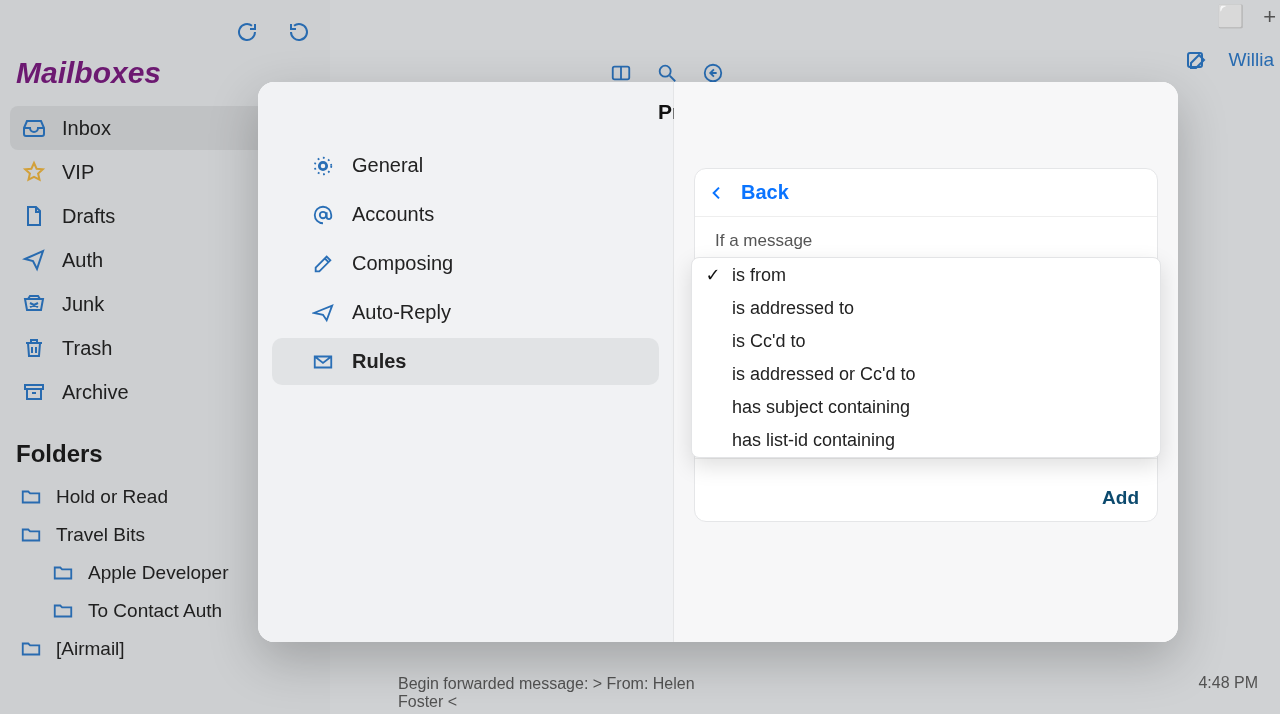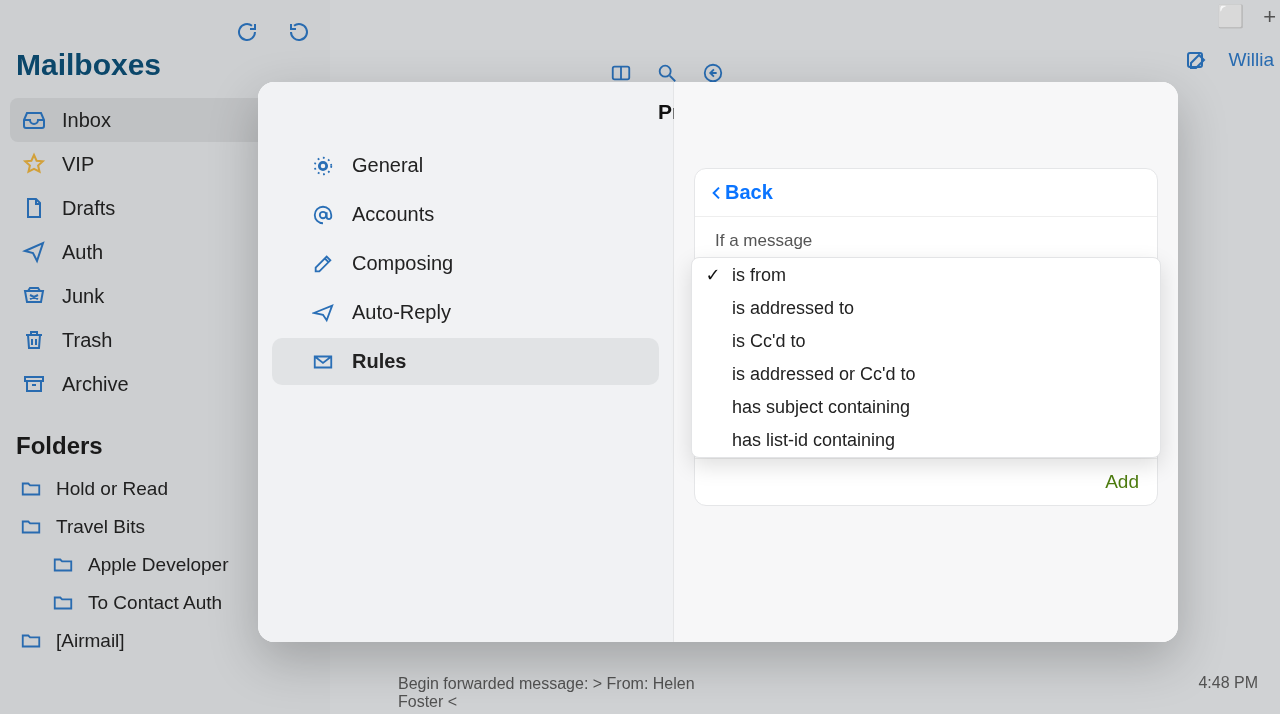--- a/index.html
+++ b/index.html
@@ -2,21 +2,21 @@
 <html><head>
 <meta charset="utf-8">
 <style>
   * { box-sizing: border-box; margin: 0; padding: 0; }
   html, body { width: 1280px; height: 714px; overflow: hidden; font-family: -apple-system, "Helvetica Neue", Arial, sans-serif; }
   body { background:#dcdee0; position:relative; }
 
   
   .bg-app { position:absolute; inset:0; background:#d7d9db; filter:none; }
   .bg-sidebar { position:absolute; left:0; top:0; width:330px; height:100%; background:#d4d6d8; padding:18px 8px 0 10px; }
-  .bg-sidebar h1 { font-size:30px; font-weight:700; color:#0c4a6e; margin:30px 0 16px 6px; }
+  .bg-sidebar h1 { font-size:30px; font-weight:700; color:#701a75; margin:38px 0 16px 6px;font-style:italic; }
   .bg-toolbar { position:absolute; left:235px; top:20px; display:flex; gap:28px; color:#2a6fb6;}
   .bg-toolbar svg { width:24px; height:24px; }
   .bg-mail-item { display:flex; align-items:center; gap:16px; padding:10px 12px; border-radius:8px; font-size:20px; color:#222; }
   .bg-mail-item.selected { background:#c7c9cb; }
   .bg-mail-item svg { width:24px; height:24px; flex:0 0 24px; }
   .bg-folders-h { font-size:24px; font-weight:700; color:#1a1a1a; margin:26px 0 10px 6px;}
   .bg-folder-item { display:flex; align-items:center; gap:14px; padding:8px 10px; font-size:19px; color:#222; }
   .bg-folder-item.sub { padding-left:42px; }
   .bg-folder-item svg{width:22px;height:22px;}
 
@@ -36,34 +36,34 @@
   .modal { position:absolute; left:258px; top:82px; width:920px; height:560px; background:#fff; border-radius:16px; box-shadow:0 18px 50px rgba(0,0,0,.22); display:flex; overflow:hidden; }
   .modal-title { position:absolute; top:18px; left:0; right:0; text-align:center; font-size:21px; font-weight:700; color:#111; }
   .done-btn { position:absolute; right:20px; top:56px; font-size:19px; color:#0a74ff; font-weight:600; background:none;border:none;cursor:pointer;}
   .pref-sidebar { width:416px; background:#f1f2f4; border-right:1px solid #e4e5e7; padding-top:58px;}
   .pref-item { display:flex; align-items:center; gap:18px; padding:12px 28px 12px 40px; font-size:20px; color:#222; border-radius:10px; margin:2px 14px;}
   .pref-item.selected { background:#e1e3e5; font-weight:600;align-items:flex-end;}
   .pref-item svg{width:22px;height:22px; color:#2a6fb6;}
   .pref-content { flex:1; background:#f7f7f8; padding:86px 20px 20px 20px; position:relative;}
 
   .rule-card { background:#fff; border:1px solid #e5e6e8; border-radius:12px; overflow:visible; }
-  .back-row { display:flex; align-items:center; gap:0; color:#0a74ff; font-size:20px; font-weight:600; padding:12px 14px; border-bottom:1px solid #eee;}
+  .back-row { display:flex; align-items:center; gap:16px; color:#0a74ff; font-size:20px; font-weight:600; padding:12px 14px; border-bottom:1px solid #eee;}
   .back-row svg{width:16px;height:22px;}
   .cond-label { padding:14px 18px 8px 20px; color:#555; font-size:17px;}
   .dropdown { position:relative; margin:0 0 0 0; }
   .dropdown-list { position:relative; background:#fff; border:1px solid #e3e4e6; border-radius:8px; margin:-2px -4px 0 -4px; box-shadow:0 8px 22px rgba(0,0,0,.13); z-index:5;}
   .dd-option { display:flex; align-items:center; gap:10px; padding:6px 18px 6px 12px; font-size:18px; color:#222;}
   .dd-option .chk{width:18px; text-align:center; color:#111;}
   .chevrons{position:absolute; right:8px; top:10px; color:#666;}
   .chevrons svg{width:14px;height:18px;}
 
   .folder-select{ margin:12px 18px 16px 18px; position:relative;}
   .folder-input{ width:100%; padding:10px 12px; font-size:18px; color:#999; border:1px solid #d8d9db; border-radius:7px; background:#fff;}
   .add-row{ border-top:1px solid #eee; padding:12px 18px; text-align:right;}
-  .add-btn{ color:#4d7c0f; font-size:19px; font-weight:400; background:none;border:none;cursor:pointer;}
+  .add-btn{ color:#0c4a6e; font-size:19px; font-weight:700; background:none;border:none;cursor:pointer;margin-top:16px;}
 
   .hidden-select-row{position:absolute; left:18px; right:18px; height:40px; border:1px solid #d8d9db; border-radius:7px; background:#fff;}
   .hsr1{top:290px;}
   .hidden-select-row .chev{position:absolute; right:6px; top:6px; color:#777;}
 </style>
 </head>
 <body>
 
 <svg width="0" height="0" style="position:absolute">
 <defs>

